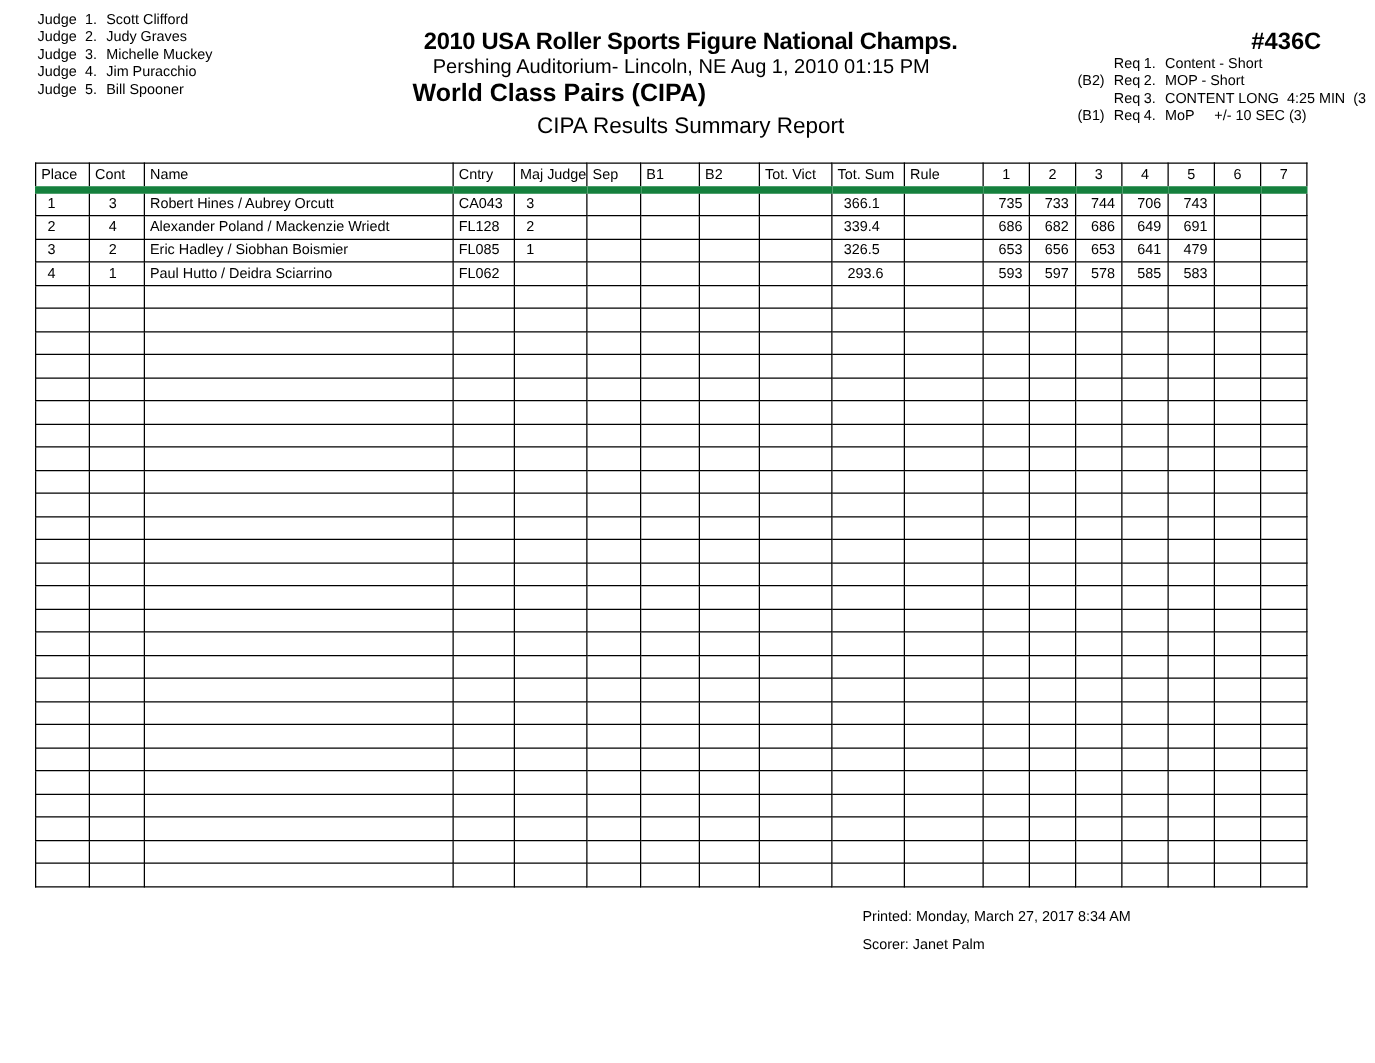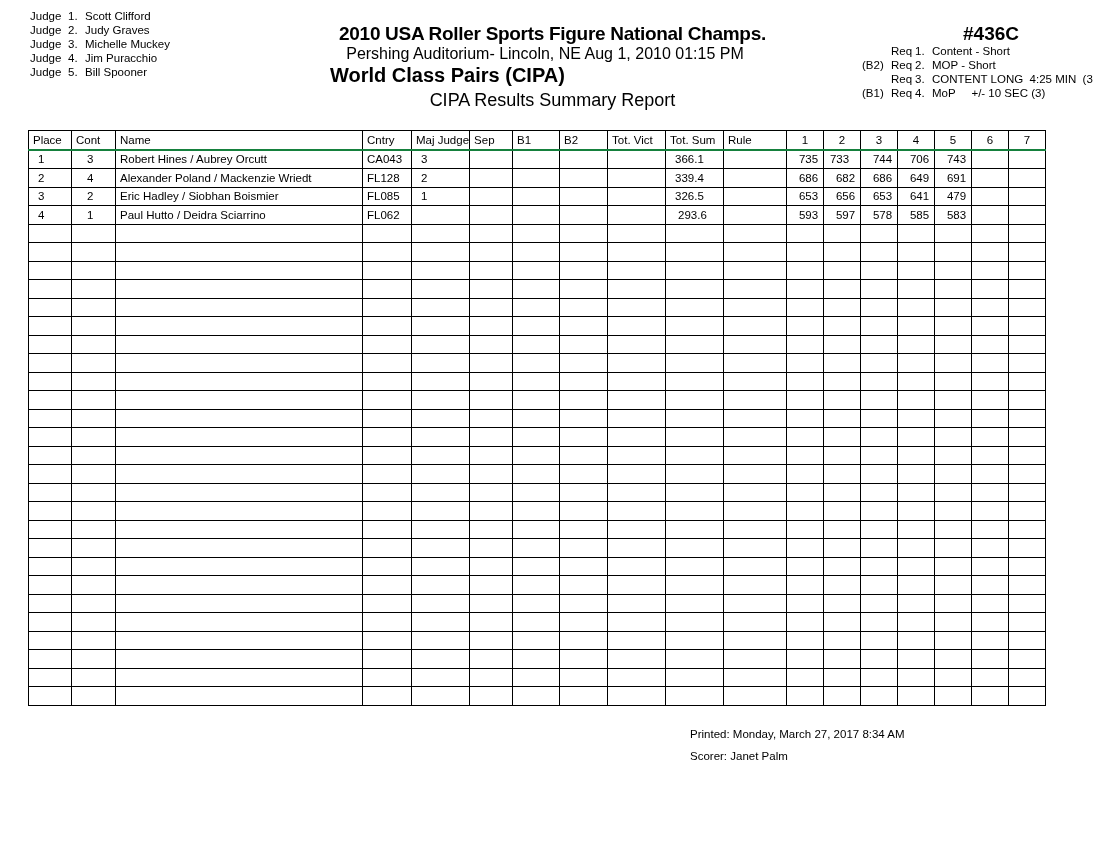--- a/index.html
+++ b/index.html
@@ -6,30 +6,30 @@
   body { width:1100px; height:850px; position:relative; overflow:hidden;
          font-family:"Liberation Sans", sans-serif; color:#000; }
   .abs { position:absolute; white-space:nowrap; }
   .judges { left:30px; top:9px; font-size:11.5px; line-height:14px; }
   .judges .row span.lbl { display:inline-block; width:38px; }
   .judges .row span.num { display:inline-block; width:17px; }
   .t1 { top:23px; font-size:19px; font-weight:bold; letter-spacing:-0.3px; left:330px; width:445px; }
   .t2 { top:45px; font-size:16px; left:330px; width:430px; }
   .t3 { top:64px; font-size:20px; font-weight:bold; left:330px; width:445px; }
   .t4 { top:90px; font-size:18px; left:330px; width:445px; }
-  .code { left:963px; top:23px; font-size:19px; font-weight:bold; }
+  .code { left:1001px; top:23px; font-size:19px; font-weight:bold; }
   .reqs { left:862px; top:44px; font-size:11.5px; line-height:14px; }
   .reqs .pre { display:inline-block; width:29px; }
   .reqs .lbl { display:inline-block; width:24px; }
   .reqs .num { display:inline-block; width:17px; }
   table.grid { position:absolute; left:28px; top:130px; border-collapse:collapse;
                table-layout:fixed; font-size:11.5px; }
   table.grid td, table.grid th { border:1.5px solid #000; height:17.5px; padding:0 0 0 4px;
                overflow:hidden; white-space:nowrap; font-weight:normal; text-align:left; }
-  table.grid thead th { border-bottom:2px solid #15803d; }
+  table.grid thead th { border-bottom:6px solid #15803d; }
   table.grid .c { text-align:center; padding:0; }
   .footer { left:690px; font-size:11.5px; }
   .f1 { top:728px; }
   .f2 { top:750px; }
 </style>
 </head>
 <body>
 
 <div class="abs judges" id="judges">
     <div class="row"><span class="lbl">Judge</span><span class="num">1.</span><span>Scott Clifford</span></div>
@@ -102,21 +102,21 @@
         <td>Robert Hines / Aubrey Orcutt</td>
         <td>CA043</td>
         <td style="padding-left: 9px;">3</td>
         <td></td>
         <td></td>
         <td></td>
         <td></td>
         <td style="padding-left: 9px;">366.1</td>
         <td></td>
         <td style="text-align: right; padding-right: 5px; padding-left: 0px;">735</td>
-        <td style="text-align: center; padding-right: 5px; padding-left: 0px;">733</td>
+        <td style="text-align: right; padding-right: 5px; padding-left: 0px;">733</td>
         <td style="text-align: right; padding-right: 5px; padding-left: 0px;">744</td>
         <td style="text-align: right; padding-right: 5px; padding-left: 0px;">706</td>
         <td style="text-align: right; padding-right: 5px; padding-left: 0px; margin-top: 31px;">743</td>
         <td style="text-align: right; padding-right: 5px; padding-left: 0px;"></td>
         <td style="text-align: right; padding-right: 5px; padding-left: 0px;"></td>
       </tr>
       <tr>
         <td style="padding-left: 9px;">2</td>
         <td style="padding-left: 15px;">4</td>
         <td>Alexander Poland / Mackenzie Wriedt</td>

